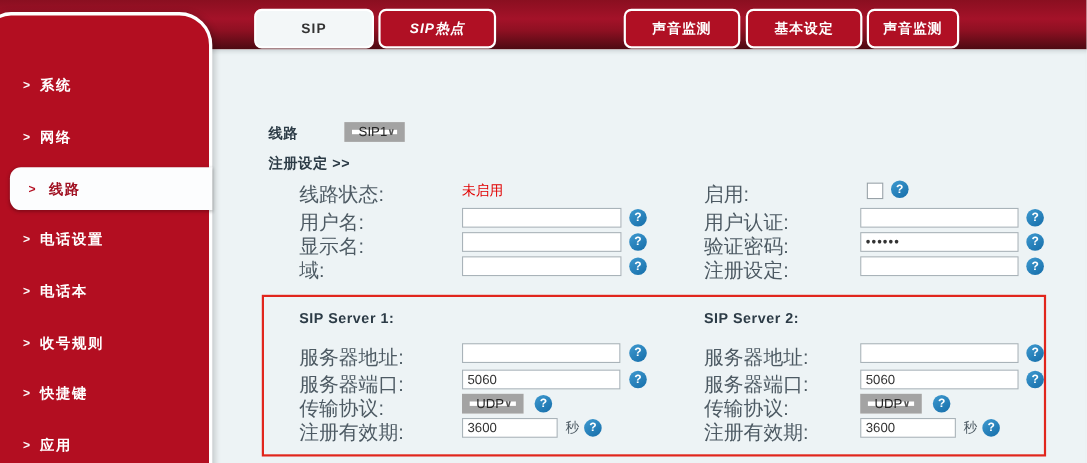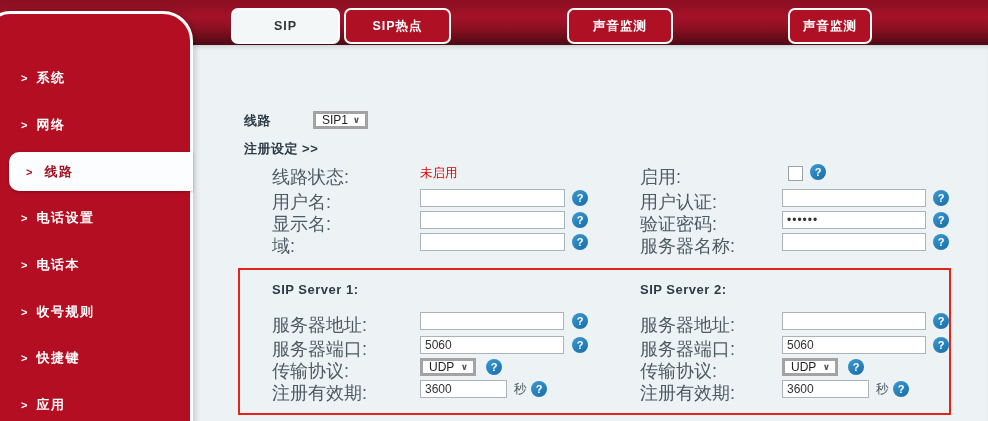--- a/index.html
+++ b/index.html
@@ -33,43 +33,44 @@
     border-radius:10px 0 0 10px;color:#a01122;box-shadow:0 1px 3px rgba(0,0,0,.25);}
   .menu-item.active .chev{margin-left:17px;color:#b30e21;}
   .menu-item.active .mi-label{margin-left:12px;}
 
   
   .lbl{position:absolute;font-size:18px;color:#4d5a63;white-space:nowrap;}
   .sec{position:absolute;font-size:13px;font-weight:bold;color:#2c3b46;white-space:nowrap;letter-spacing:.5px;}
   .val-red{position:absolute;font-size:12.5px;color:#e10000;white-space:nowrap;}
   .inp{position:absolute;height:18px;border:1px solid #a9b3b9;background:#fff;font-size:12px;
     color:#333;padding:0 4px;box-sizing:border-box;font-family:inherit;}
-  .sel{position:absolute;height:18px;border:3px solid #a3a3a3;background:#fff;box-sizing:border-box;
+  .sel{position:absolute;height:18px;border:7px solid #a3a3a3;background:#fff;box-sizing:border-box;
     display:flex;align-items:center;justify-content:space-between;padding:0 5px 0 6px;
     font-size:12px;color:#222;cursor:default;}
   .sel .chev{font-size:9px;color:#555;font-weight:bold;}
   .help{position:absolute;width:16px;height:16px;border-radius:50%;
     background:linear-gradient(145deg,#3f9ad0,#156da9);color:#fff;font-size:11px;font-weight:bold;
     text-align:center;line-height:16px;cursor:pointer;}
   .cb{position:absolute;width:13px;height:13px;background:#fff;border:1px solid #98a2a8;cursor:pointer;}
   .unit{position:absolute;font-size:12.5px;color:#4d5a63;}
   .server-box{position:absolute;left:238px;top:268px;width:713px;height:147px;
     border:2px solid #e1251c;box-sizing:border-box;}
 </style>
 </head>
 <body>
 
 <div id="screen">
 
   <div class="header"></div>
   <div class="content"></div>
 
   <div class="tab active" style="left:231px;width:109px;">SIP</div>
-  <div class="tab" style="left:344px;width:107px;">SIP热点</div>
+  <div class="tab" style="left:344px;width:107px;font-style:italic;">SIP热点</div>
   <div class="tab" style="left:567px;width:106px;">声音监测</div>
+  <div class="tab" style="left:678px;width:106px;">基本设定</div>
   <div class="tab" style="left:788px;width:84px;">声音监测</div>
 
   <div class="sidebar"></div>
   <div class="menu">
     <div class="menu-item" style="top:63px;">
       <span class="chev">&gt;</span>
       <span class="mi-label">系统</span>
     </div>
     <div class="menu-item" style="top:110px;">
       <span class="chev">&gt;</span>
@@ -129,21 +130,21 @@
   <div class="help" style="left:810px;top:164px;">?</div>
 
   <div class="lbl" style="left:640px;top:190px;">用户认证:</div>
   <input class="inp" style="left: 782px; top: 189px; width: 144px;" value="">
   <div class="help" style="left:933px;top:190px;">?</div>
 
   <div class="lbl" style="left:640px;top:212px;">验证密码:</div>
   <input class="inp" style="left: 782px; top: 211px; width: 144px; letter-spacing: 1px;" value="••••••">
   <div class="help" style="left:933px;top:212px;">?</div>
 
-  <div class="lbl" style="left:640px;top:234px;">服务器名称:</div>
+  <div class="lbl" style="left:640px;top:234px;">注册设定:</div>
   <input class="inp" style="left: 782px; top: 233px; width: 144px;" value="">
   <div class="help" style="left:933px;top:234px;">?</div>
 
   <div class="server-box"></div>
 
   <div class="sec" style="left:272px;top:282px;">SIP Server 1:</div>
 
   <div class="lbl" style="left:272px;top:313px;">服务器地址:</div>
   <input class="inp" style="left: 420px; top: 312px; width: 144px;" value="">
   <div class="help" style="left:572px;top:313px;">?</div>

